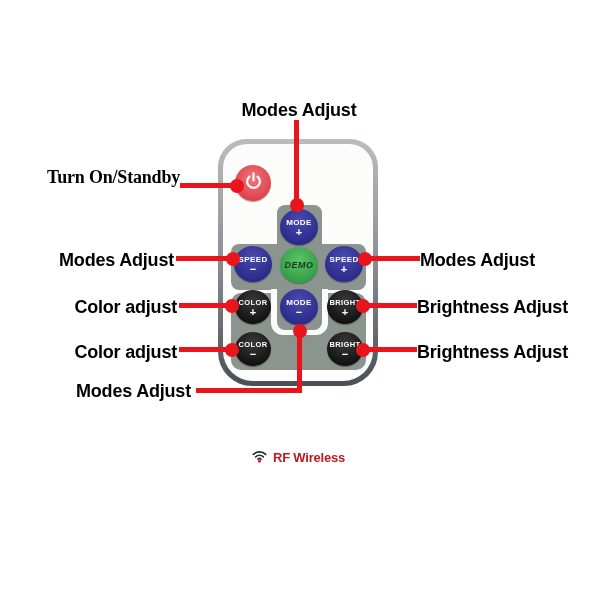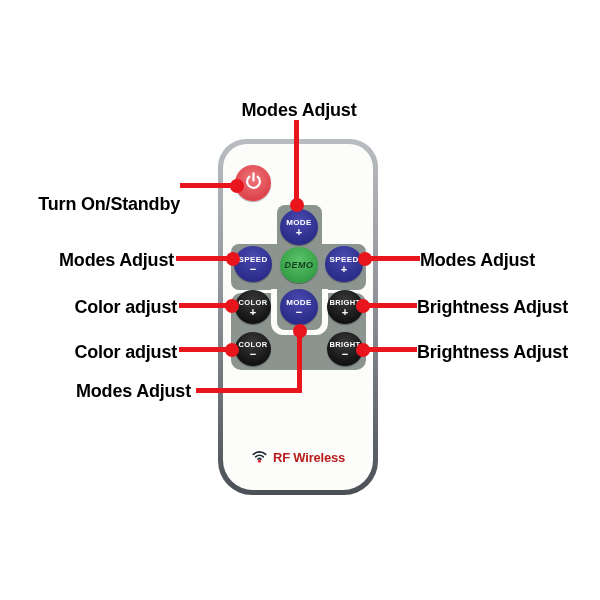--- a/index.html
+++ b/index.html
@@ -9,21 +9,21 @@
   
   .ann-label{position:absolute;font-weight:bold;font-size:18px;letter-spacing:-0.2px;
              color:#000000;white-space:nowrap;line-height:22px;}
   .align-r{text-align:right;}
   .align-c{text-align:center;}
   .ann-line{position:absolute;background:#e9151d;z-index:20;}
   .ann-dot{position:absolute;width:14px;height:14px;border-radius:50%;
            background:#e9151d;z-index:21;}
 
   
-  .remote{position:absolute;left:218px;top:139px;width:160px;height:356px;
+  .remote{position:absolute;left:218px;top:139px;width:160px;height:247px;
           border-radius:28px 28px 34px 34px;padding:5px;box-sizing:border-box;
           background:linear-gradient(180deg,#b9bdc1 0%,#8f9399 45%,#4b4f56 100%);z-index:1;}
   .remote-inner{position:relative;width:100%;height:100%;background:#fcfcfa;
                 border-radius:24px 24px 30px 30px;}
 
   .pad{position:absolute;background:#8b948f;}
   .pad-cross-v{left:54px;top:61px;width:45px;height:125px;border-radius:8px;z-index:4;}
   .pad-cross-h{left:8px;top:100px;width:135px;height:46px;border-radius:8px;z-index:2;}
   .pad-bottom{left:8px;top:149px;width:135px;height:77px;border-radius:10px;z-index:2;}
   .pad-notch{position:absolute;left:48px;top:145px;width:57px;height:46px;
@@ -136,21 +136,21 @@
         <span class="brand-text">RF Wireless</span>
       </div>
 
     </div>
   </div>
 
   <div class="ann-label align-c" style="left:214px;top:99px;width:170px;">Modes Adjust</div>
   <div class="ann-line" style="left:294px;top:120px;width:5px;height:85px;"></div>
   <div class="ann-dot" style="left:290px;top:198px;"></div>
 
-  <div class="ann-label align-r" style="left:28px;top:193px;width:152px;">Turn On/Standby</div>
+  <div class="ann-label align-r" style="left:28px;top:166px;width:152px;font-family:Liberation Serif, serif;">Turn On/Standby</div>
   <div class="ann-line" style="left:180px;top:183px;width:57px;height:5px;"></div>
   <div class="ann-dot" style="left:230px;top:179px;"></div>
 
   <div class="ann-label align-r" style="left:24px;top:249px;width:150px;">Modes Adjust</div>
   <div class="ann-line" style="left:176px;top:256px;width:57px;height:5px;"></div>
   <div class="ann-dot" style="left:226px;top:252px;"></div>
 
   <div class="ann-label align-r" style="left:27px;top:296px;width:150px;">Color adjust</div>
   <div class="ann-line" style="left:179px;top:303px;width:53px;height:5px;"></div>
   <div class="ann-dot" style="left:225px;top:299px;"></div>

